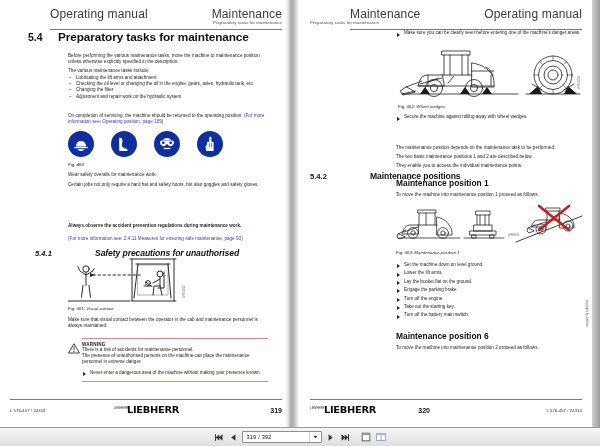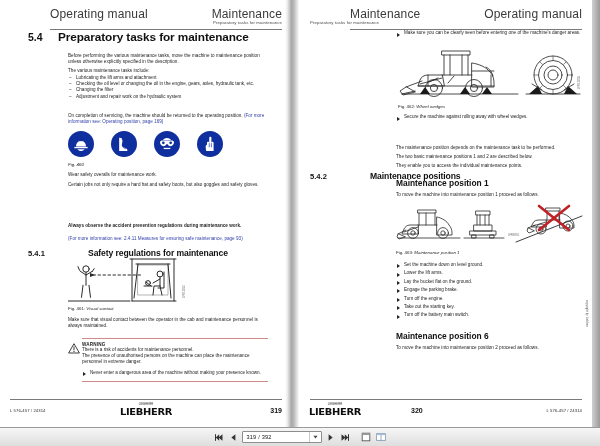--- a/index.html
+++ b/index.html
@@ -66,21 +66,21 @@
   .sign{width:26px;height:26px;border-radius:50%;background:#0f2f9e;
         display:flex;align-items:center;justify-content:center;}
   .sign svg{display:block;}
 
   
   .footer{position:absolute;left:10px;right:10px;bottom:8px;height:20px;
           border-top:.7px solid #7a7a7a;
           display:flex;align-items:center;justify-content:space-between;}
   .foot-code{font-size:4.2px;color:#2a2a2a;letter-spacing:.1px;width:60px;}
   .foot-page{font-size:7px;font-weight:bold;color:#111;width:60px;}
-  .logo{display:flex;flex-direction:column;align-items:center;line-height:1;text-align:right;}
+  .logo{display:flex;align-items:center;line-height:1;text-align:right;}
   .logo .crown{font-size:2.6px;letter-spacing:.2px;color:#111;margin-bottom:.5px;}
   .logo .word{font-size:9.5px;font-weight:bold;letter-spacing:-.3px;color:#0d0d0d;
               font-family:"DejaVu Sans", sans-serif;transform:scaleX(1.04);}
   #page-left .footer .foot-page{text-align:right;}
   #page-right .footer .foot-code{text-align:right;order:3;}
   #page-right .footer .foot-page{order:1;}
 
   
   .sidetext{position:absolute;font-size:2.6px;color:#555;
             writing-mode:vertical-rl;letter-spacing:.15px;}
@@ -165,23 +165,23 @@
           <path d="M11.1 11v5M13.7 10.9v5" stroke="#0f2f9e" stroke-width=".8" fill="none"></path>
         </svg>
       </div>
     </div>
 
     <div class="figcap" style="left:68px;top:162px;">Fig. 460</div>
 
     <div class="para" style="left:68px;top:172px;width:200px;">Wear safety overalls for maintenance work.</div>
     <div class="para" style="left:68px;top:182px;width:200px;">Certain jobs not only require a hard hat and safety boots, but also goggles and safety gloves.</div>
 
-    <div class="sec-title" style="left:28px;top:205px;">
+    <div class="sec-title" style="left:35px;top:205px;font-style:italic;">
       <span class="sec-num sm">5.4.1</span>
-      <span class="sec-txt sm">Safety regulations for maintenance</span>
+      <span class="sec-txt sm">Safety precautions for unauthorised</span>
     </div>
 
     <div class="para bold" style="left:68px;top:223px;width:195px;">Always observe the accident prevention regulations during maintenance work.</div>
     <div class="para xref" style="left:68px;top:236px;width:195px;">(For more information see: 2.4.11 Measures for ensuring safe maintenance, page 93)</div>
 
     <div style="position:absolute;left:68px;top:256px;width:160px;height:50px;">
       <svg width="160" height="50" viewBox="0 0 160 50" aria-hidden="true">
         <g stroke="#2a2a2a" stroke-width="1" fill="none" stroke-linecap="round">
 
           <circle cx="18" cy="13" r="3.2"></circle>

